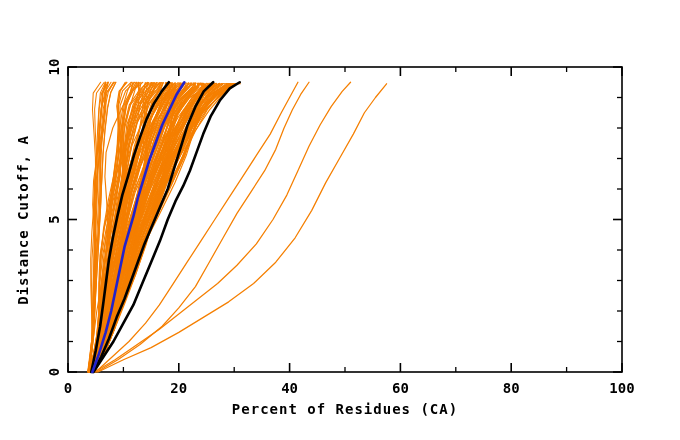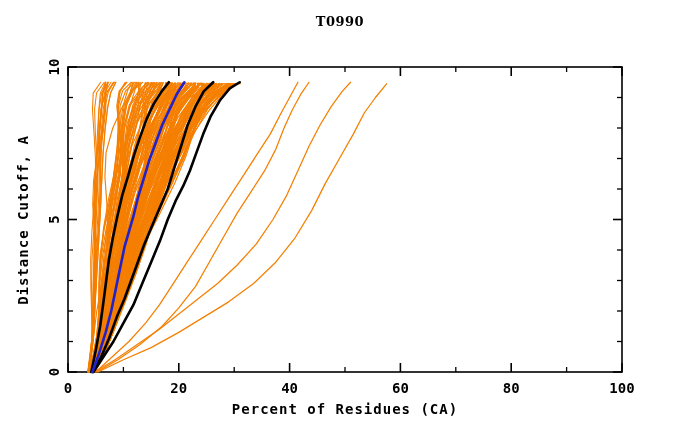--- a/index.html
+++ b/index.html
@@ -57,21 +57,20 @@
   .tick-minor {
     stroke: #000000;
     stroke-width: 1.3;
   }
 </style>
 </head>
 <body>
 
 <div id="page">
 
-  <div id="chart-title">T0990</div>
 
   <svg id="plot-svg" width="680" height="440">
     <g id="plot-frame">
         <rect x="68" y="67" width="554" height="305" class="frame-line"></rect>
       </g>
     <g id="tick-marks">
         <line x1="68" y1="372" x2="68" y2="363" class="tick-major"></line>
         <line x1="68" y1="67" x2="68" y2="76" class="tick-major"></line>
         <line x1="123.4" y1="372" x2="123.4" y2="367" class="tick-minor"></line>
         <line x1="123.4" y1="67" x2="123.4" y2="72" class="tick-minor"></line>

